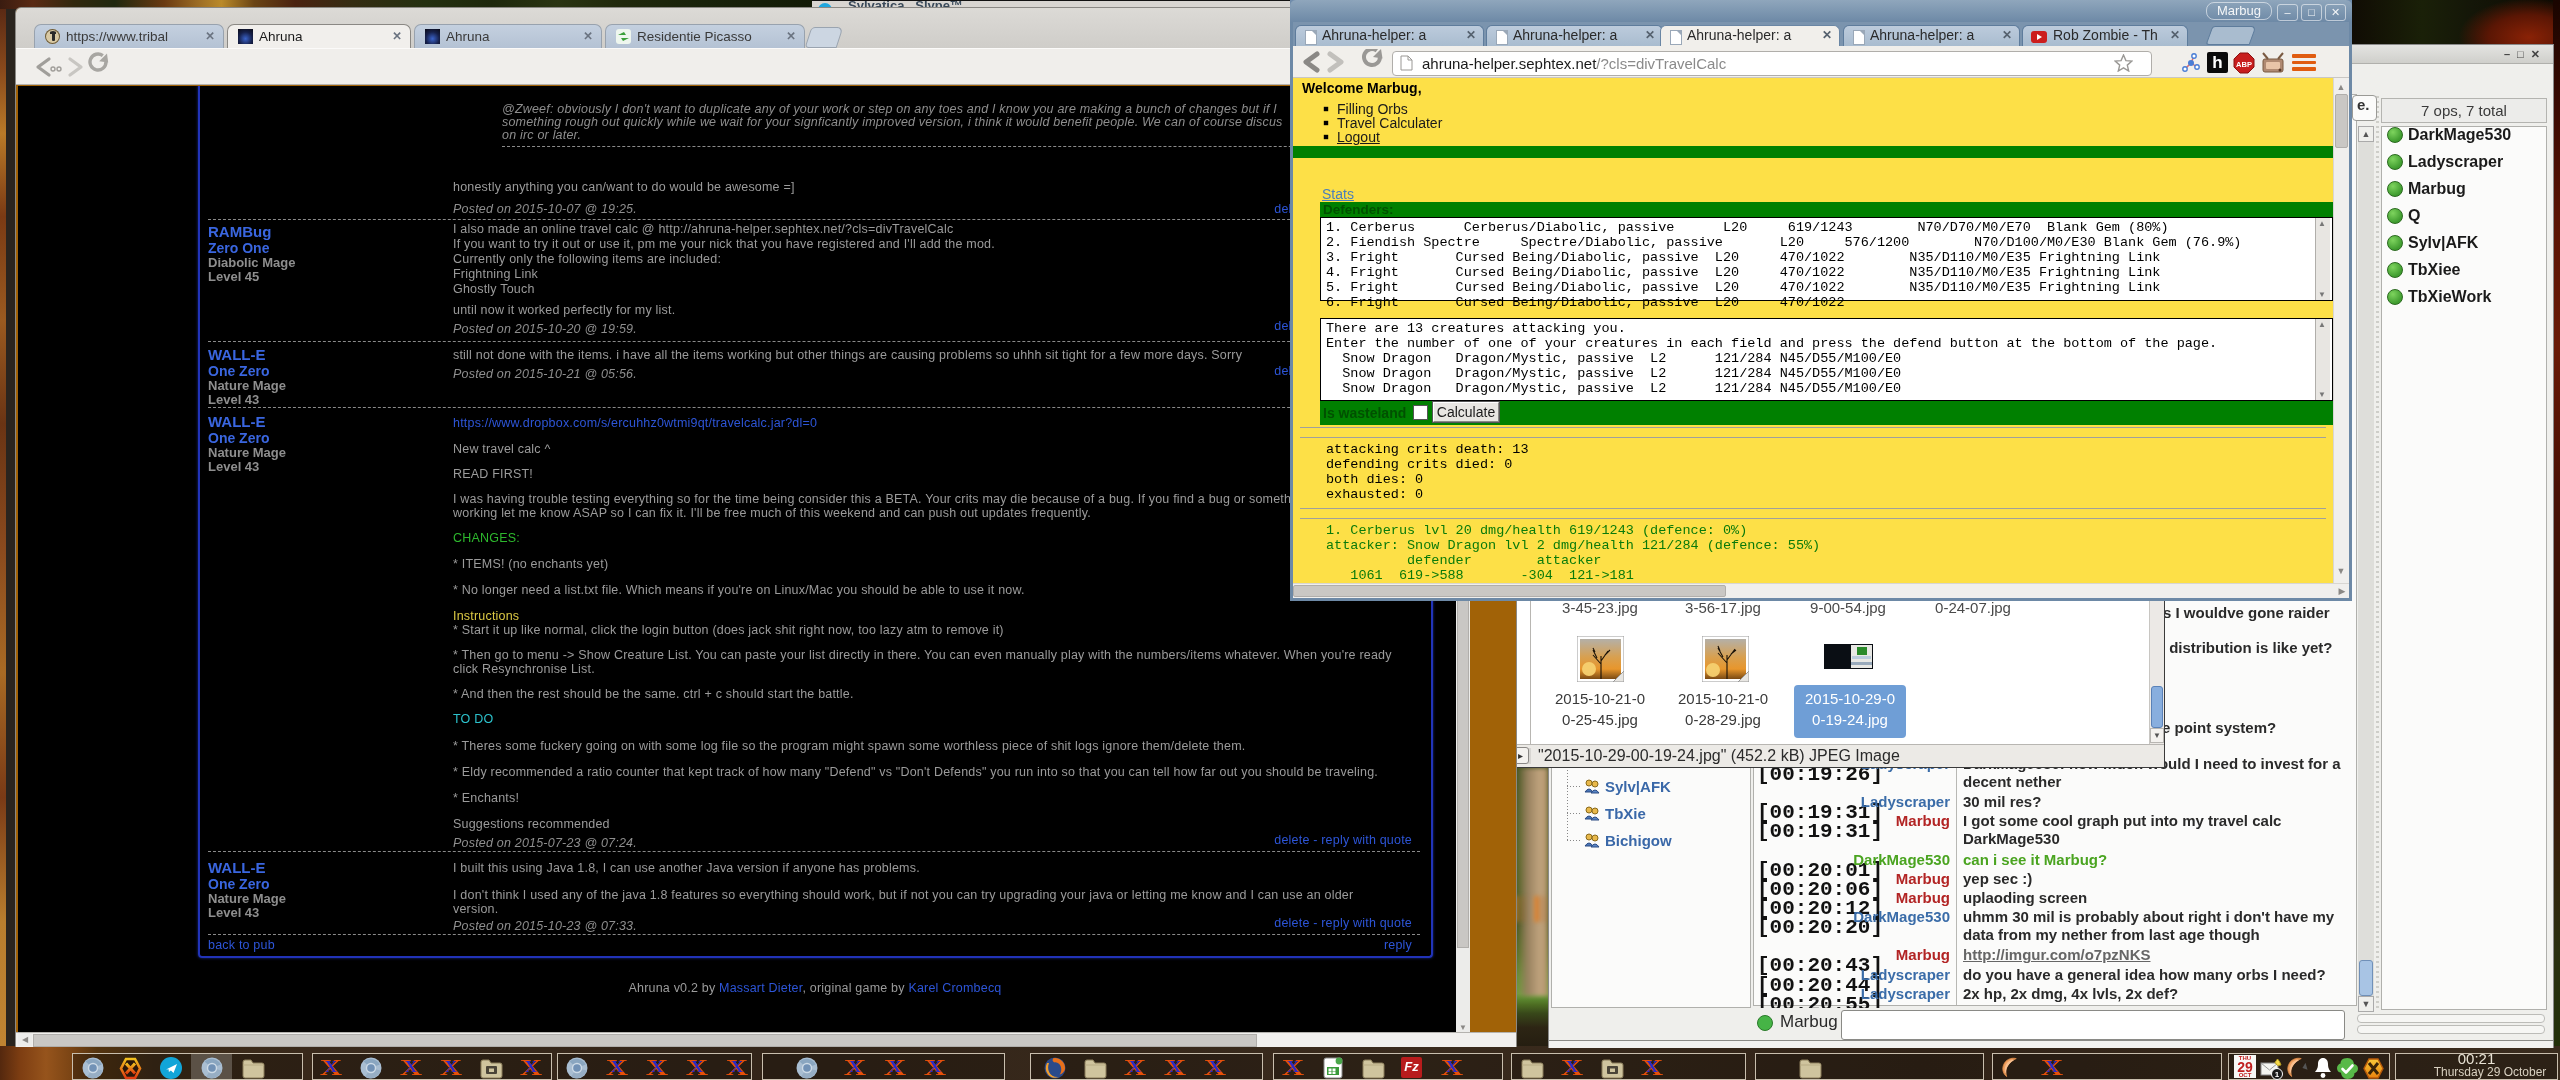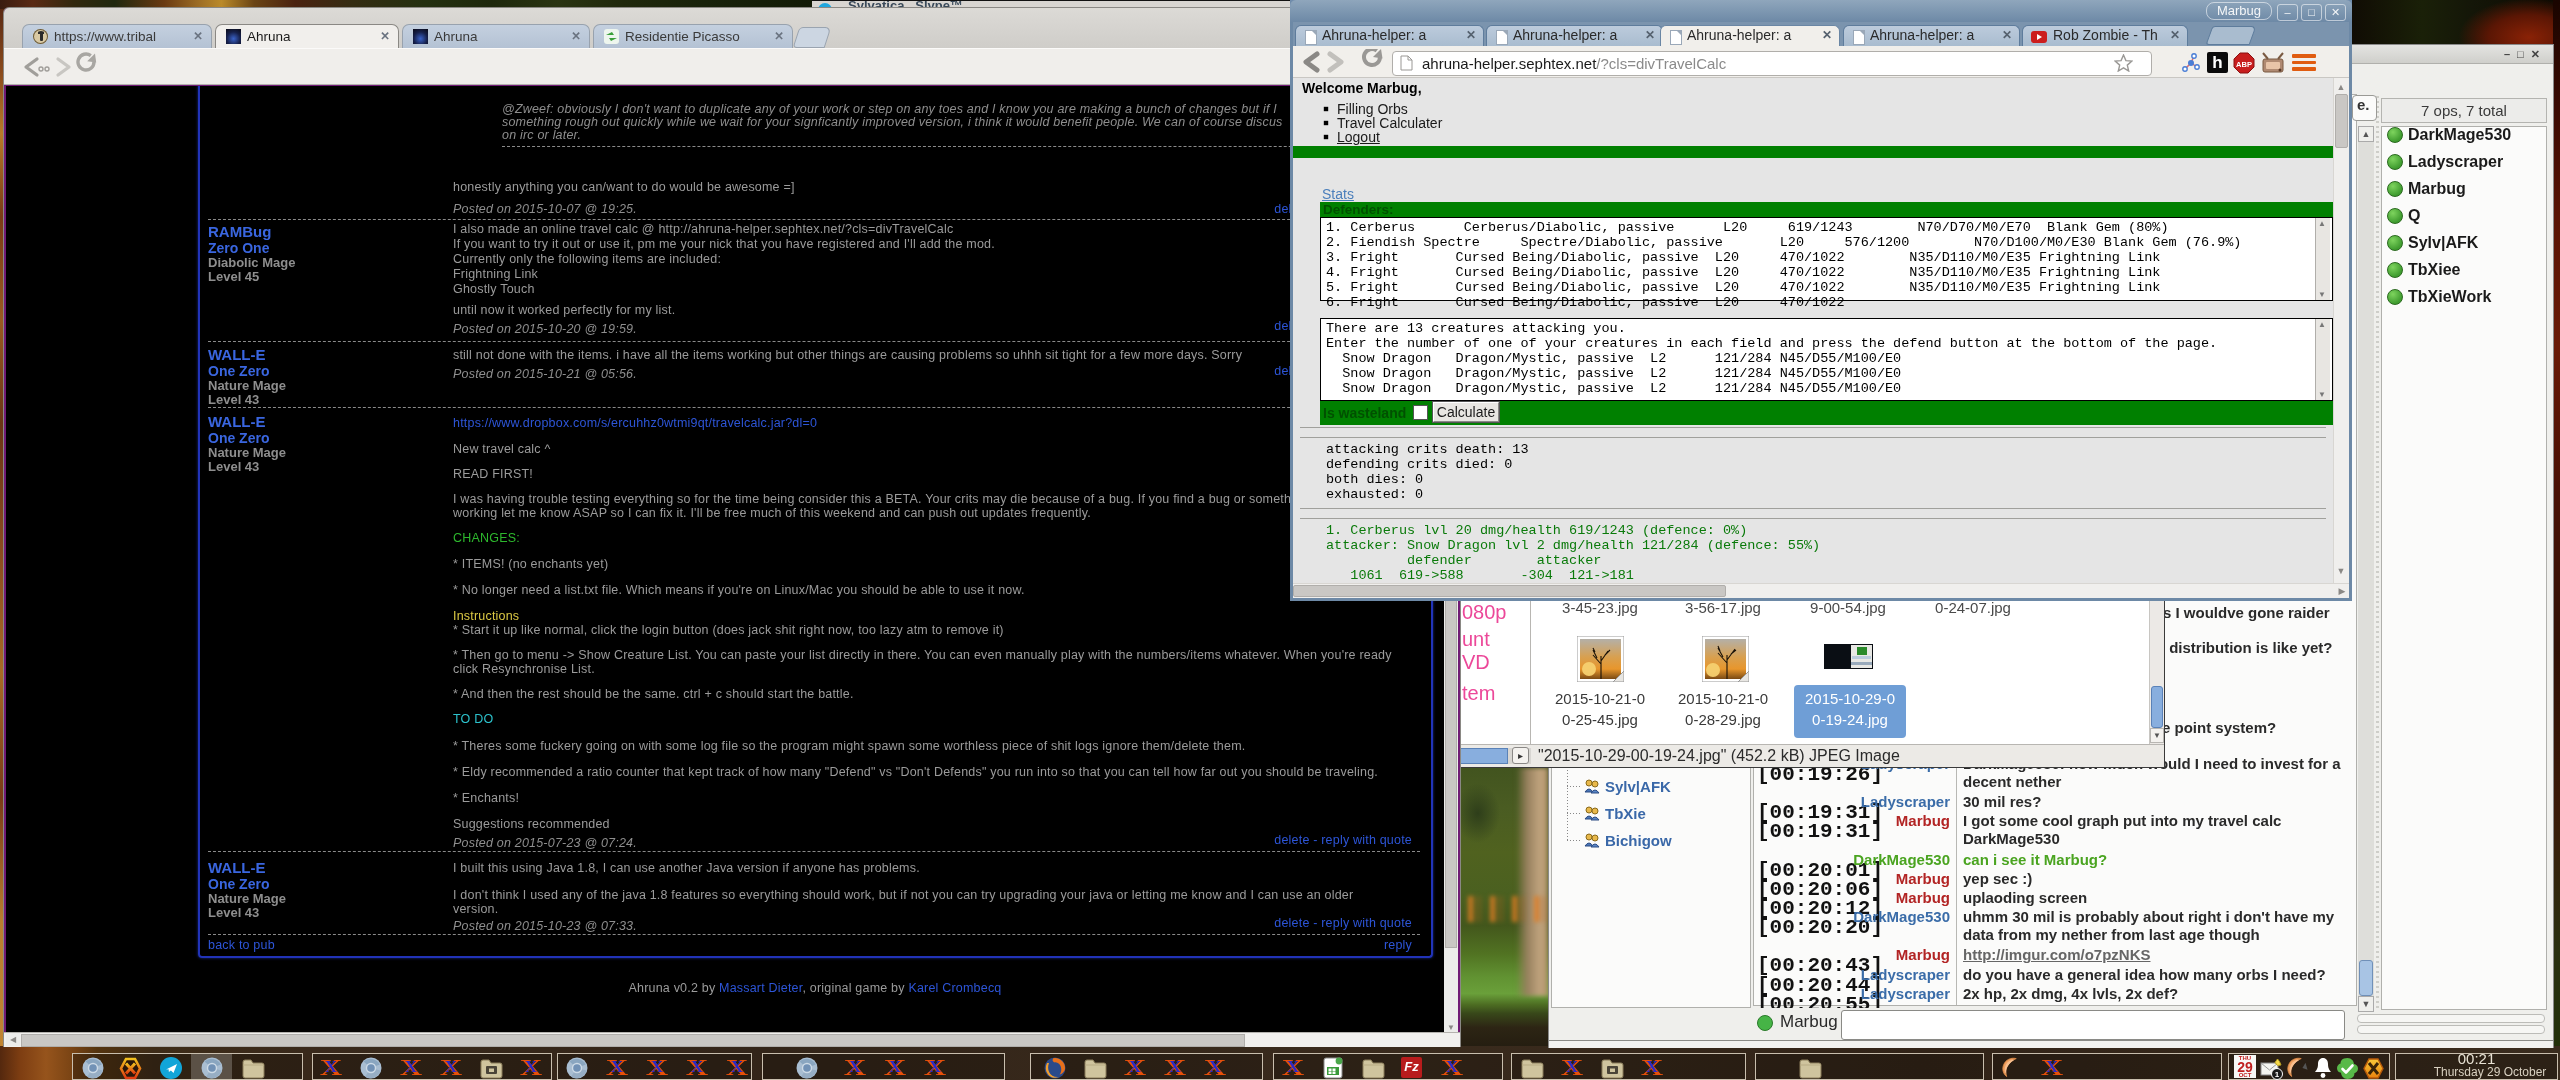--- a/index.html
+++ b/index.html
@@ -10,21 +10,21 @@
 #wp-left{left:0;top:9px;width:6px;height:1037px;background:linear-gradient(180deg,#5a2a14 0%,#8a4a1c 6%,#b97a28 12%,#7a3a14 20%,#9a5a20 30%,#6a3414 40%,#8a4a1e 52%,#a86a24 64%,#7a3a16 76%,#b97e2e 88%,#c08432 100%);}
 #wp-right{left:2553px;top:0;width:7px;height:1080px;background:linear-gradient(180deg,#1a0500 0%,#3a0a02 10%,#5a1404 20%,#6a1a06 32%,#4a1004 45%,#301004 60%,#3a1a08 75%,#2a3010 88%,#203008 100%);}
 #wp-topright{left:2352px;top:0;width:201px;height:44px;background:radial-gradient(ellipse 90px 50px at 88% 85%,#8a2206 0%,#5a1604 45%,rgba(30,14,4,0) 78%),linear-gradient(90deg,#100c04 0%,#1a2008 35%,#141608 60%,#0e0a02 100%);}
 #wp-mid{left:1460px;top:768px;width:88px;height:282px;overflow:hidden;background:radial-gradient(ellipse 30px 40px at 20% 16%,#2e3e1a 0%,rgba(40,50,20,0) 75%),linear-gradient(180deg,#42541f 0%,#4a5c22 14%,#50621f 30%,#4a6020 46%,#43571c 56%,#517322 66%,#619232 74%,#6aa03a 80%,#4c6c22 84%,#38481a 87%,#2d2514 92%,#231c10 100%);}
 #wp-bottom{left:0;top:1046px;width:2560px;height:34px;background:linear-gradient(90deg,#54280e 0%,#7e3e12 0.8%,#96541c 1.8%,#7a4414 2.8%,#54340f 3.8%,#3e2c18 6%,#39291b 12%,#332519 30%,#3a2b1d 55%,#322418 75%,#3a2c1e 100%);}
 
 #skype{left:812px;top:0;width:478px;height:10px;background:#d8d5d1;border-top:1px solid #111;box-sizing:border-box;overflow:hidden;}
 #skype .ic{position:absolute;left:6px;top:2px;width:14px;height:14px;border-radius:50%;background:#1fa7df;}
 #skype .tt{position:absolute;left:36px;top:-3px;font-size:13px;font-weight:bold;color:#3a4a5a;}
 
-#fwin{left:4px;top:8px;width:1456px;height:1038px;background:#701a75;border-radius:5px 5px 0 0;box-shadow:0 0 0 1px #8a8884;}
+#fwin{left:16px;top:8px;width:1456px;height:1038px;background:#a16207;border-radius:5px 5px 0 0;box-shadow:0 0 0 1px #8a8884;padding-left:44px;}
 #fwin .tabstrip{position:absolute;left:0;top:0;width:100%;height:40px;background:linear-gradient(180deg,#dcdad6,#cfcdc9);border-radius:5px 5px 0 0;}
 .ftab{position:absolute;top:16px;height:24px;border:1px solid #98a2ae;border-bottom:none;border-radius:7px 7px 0 0;box-sizing:border-box;font-size:13.5px;color:#3a3a3a;overflow:hidden;white-space:nowrap;}
 .ftab.inact{background:linear-gradient(180deg,#c4d0df,#b4c2d4);}
 .ftab.act{background:#f1efec;border-color:#8a8884;color:#1a1a1a;}
 .ftab .fv{position:absolute;left:10px;top:4px;width:15px;height:15px;}
 .ftab .tl{position:absolute;left:31px;top:4px;}
 .ftab .x{position:absolute;right:8px;top:4px;color:#6a7380;font-size:11.5px;font-weight:bold;}
 #fnewtab{position:absolute;left:792px;top:19px;width:30px;height:19px;background:#ccd6e2;border:1px solid #9aa4b0;border-radius:4px 6px 0 4px;transform:skewX(-18deg);}
 #fwin .toolbar{position:absolute;left:0;top:40px;width:100%;height:37px;background:#f0eeeb;border-top:1px solid #fbfaf9;border-bottom:1px solid #b4b2ae;box-sizing:border-box;}
 #furl{position:absolute;left:96px;top:8px;width:1196px;height:26px;background:#fff;border:1px solid #a9a7a3;border-radius:4px;box-sizing:border-box;font-size:15px;color:#8a8a8a;line-height:24px;white-space:nowrap;overflow:hidden;}
@@ -525,21 +525,21 @@
   <div class="abs" style="left:2292px;top:54px;width:24px;height:17px;">
     <div style="height:3.5px;background:#e05c10;margin-bottom:3px;border-radius:1px;"></div>
     <div style="height:3.5px;background:#e05c10;margin-bottom:3px;border-radius:1px;"></div>
     <div style="height:3.5px;background:#e05c10;border-radius:1px;"></div>
   </div>
 
   <div class="abs" style="left:1290px;top:22px;width:3px;height:579px;background:#6d89a6;"></div>
   <div class="abs" style="left:2349px;top:22px;width:3px;height:579px;background:#6d89a6;"></div>
   <div class="abs" style="left:1290px;top:598px;width:1062px;height:3px;background:#6d89a6;"></div>
 
-  <div class="abs" style="left:1293px;top:78px;width:1040px;height:505px;background:#e5e5e5;overflow:hidden;">
+  <div class="abs" style="left:1293px;top:78px;width:1040px;height:505px;background:#fde047;overflow:hidden;">
     <div class="abs" style="left:9px;top:2px;font-size:14px;font-weight:bold;color:#000;">Welcome Marbug,</div>
     <div class="abs" style="left:29px;top:27px;width:8px;height:8px;background:#000;transform:scale(0.55);"></div>
     <div class="abs" style="left:29px;top:41px;width:8px;height:8px;background:#000;transform:scale(0.55);"></div>
     <div class="abs" style="left:29px;top:55px;width:8px;height:8px;background:#000;transform:scale(0.55);"></div>
     <div class="abs" style="left:44px;top:24px;font-size:14px;color:#1a1a1a;line-height:14px;">Filling Orbs<br>Travel Calculater<br><span style="text-decoration:underline;">Logout</span></div>
     <div class="abs" style="left:0;top:68px;width:1040px;height:12px;background:#008000;"></div>
     <div class="abs" style="left:29px;top:108px;font-size:14px;color:#4a7ebb;text-decoration:underline;">Stats</div>
     <div class="abs" style="left:27px;top:124px;width:1013px;height:15px;background:#008000;color:#005000;font-size:13.5px;font-weight:bold;line-height:15px;padding-left:3px;box-sizing:border-box;">Defenders:</div>
     <div class="abs" style="left:27px;top:139px;width:1013px;height:84px;background:#fff;border:1px solid #000;box-sizing:border-box;"></div>
     <pre class="mono" style="left:33px;top:142px;">1. Cerberus      Cerberus/Diabolic, passive      L20     619/1243        N70/D70/M0/E70  Blank Gem (80%)

